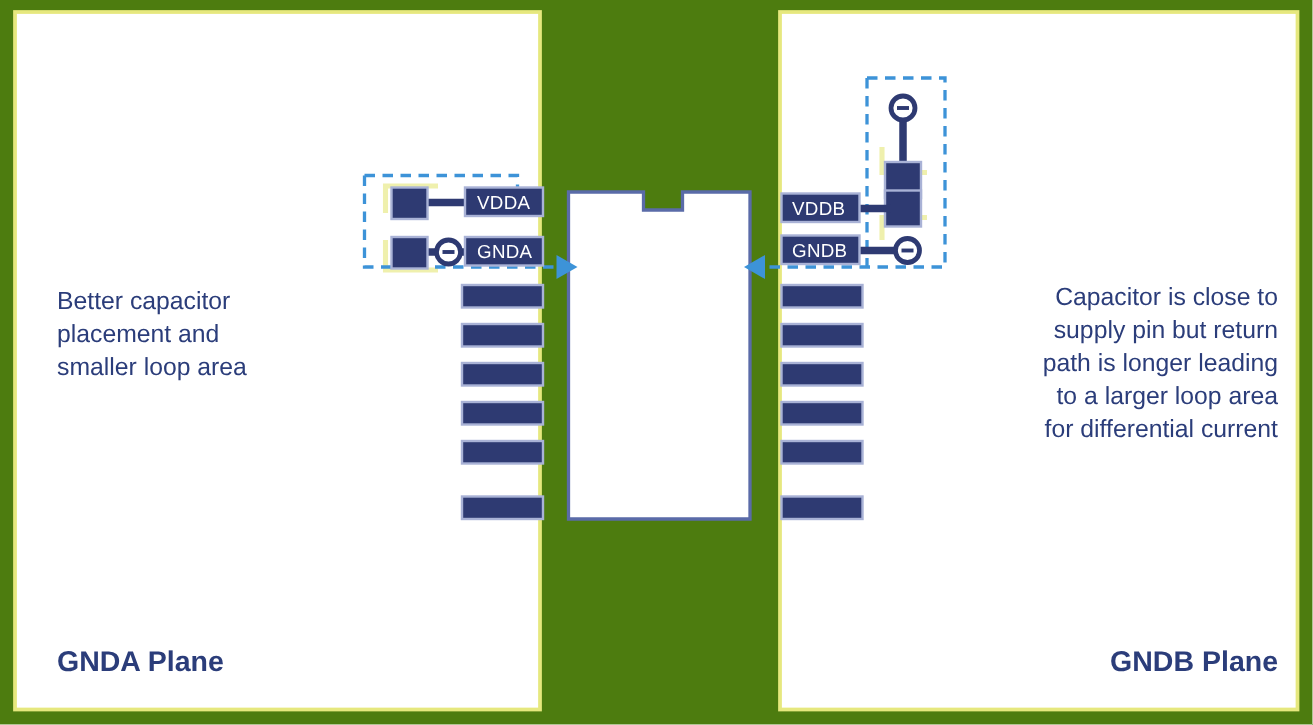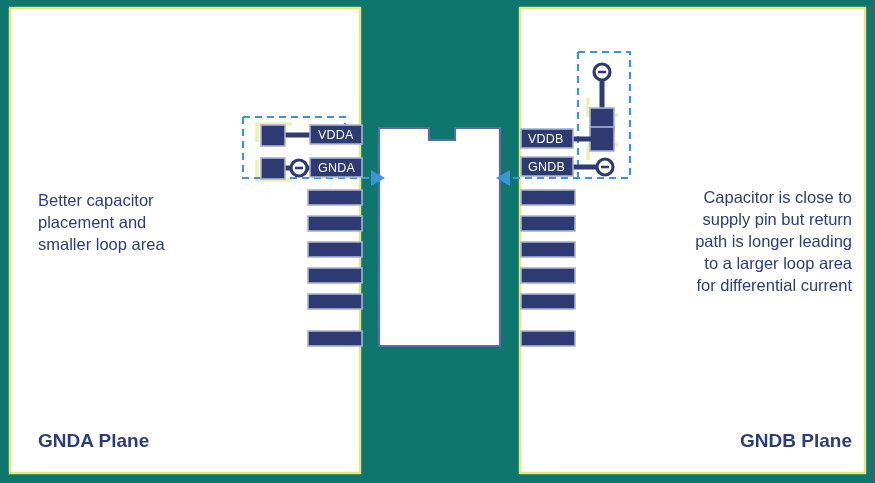--- a/index.html
+++ b/index.html
@@ -8,21 +8,21 @@
     padding: 0;
     background: #ffffff;
   }
   body {
     font-family: "Liberation Sans", sans-serif;
   }
   #stage {
     position: relative;
     width: 875px;
     height: 483px;
-    background: #0f766e;
+    background: #4d7c0f;
     overflow: hidden;
   }
   #stage svg.layer {
     position: absolute;
     left: 0;
     top: 0;
     width: 875px;
     height: 483px;
   }
   .plane-frame {

